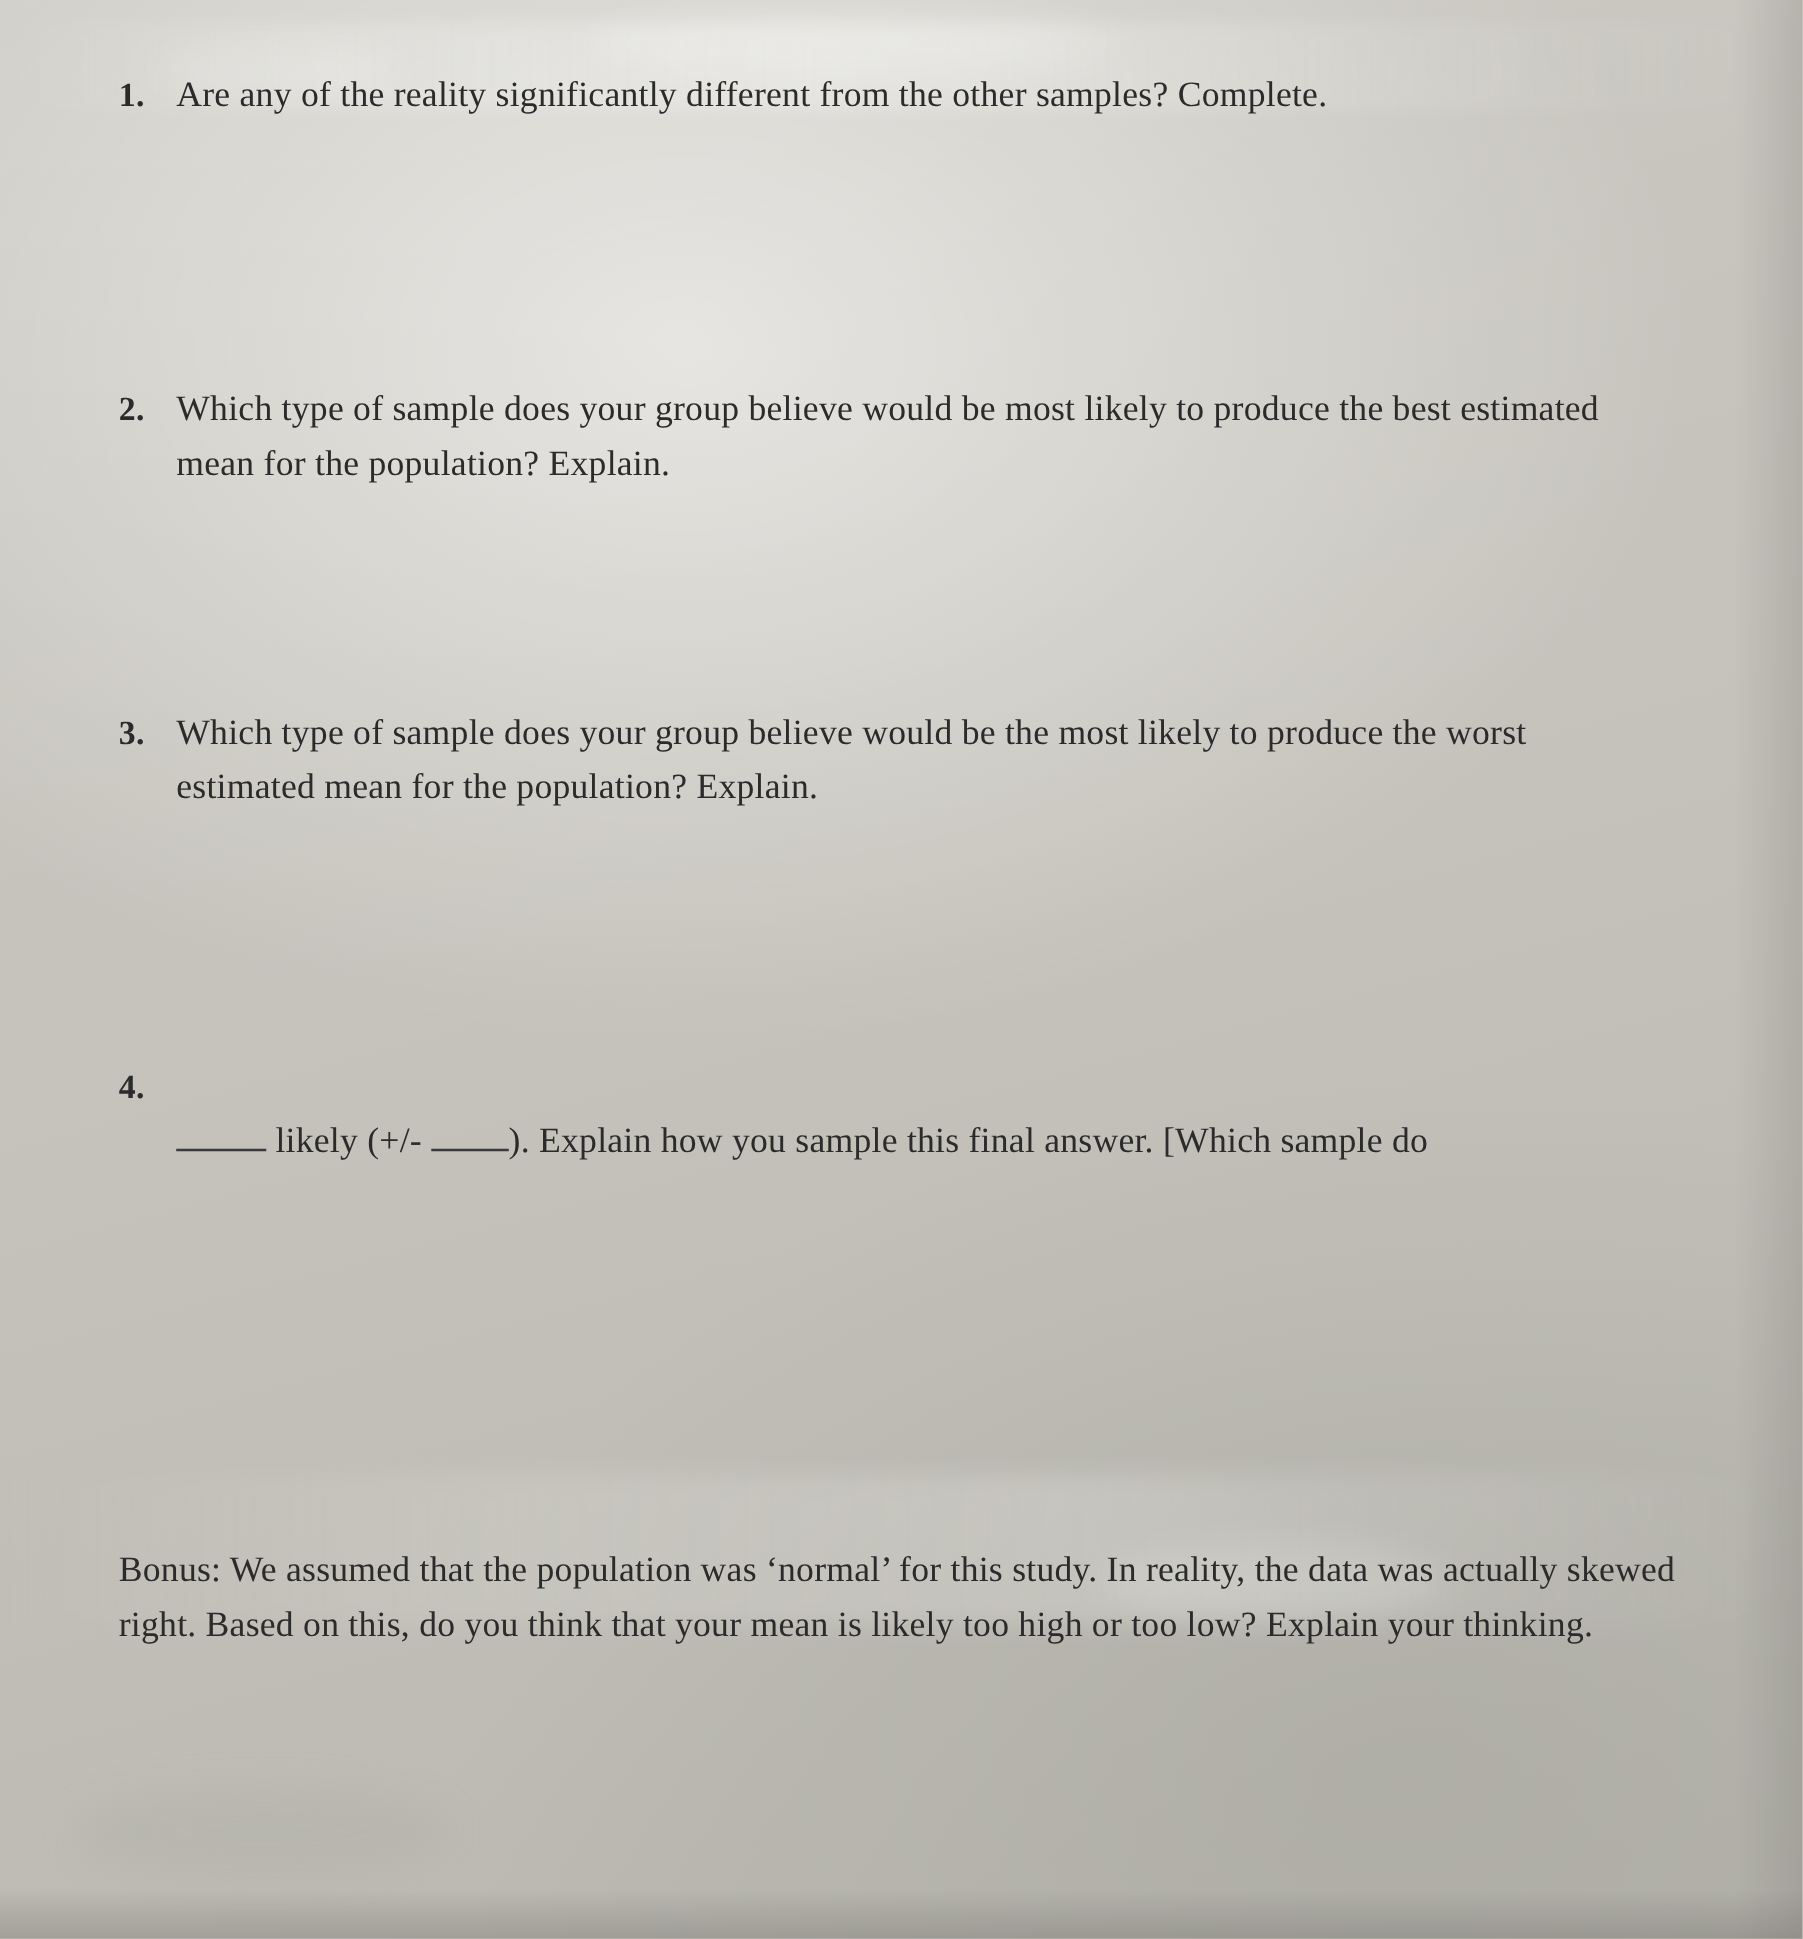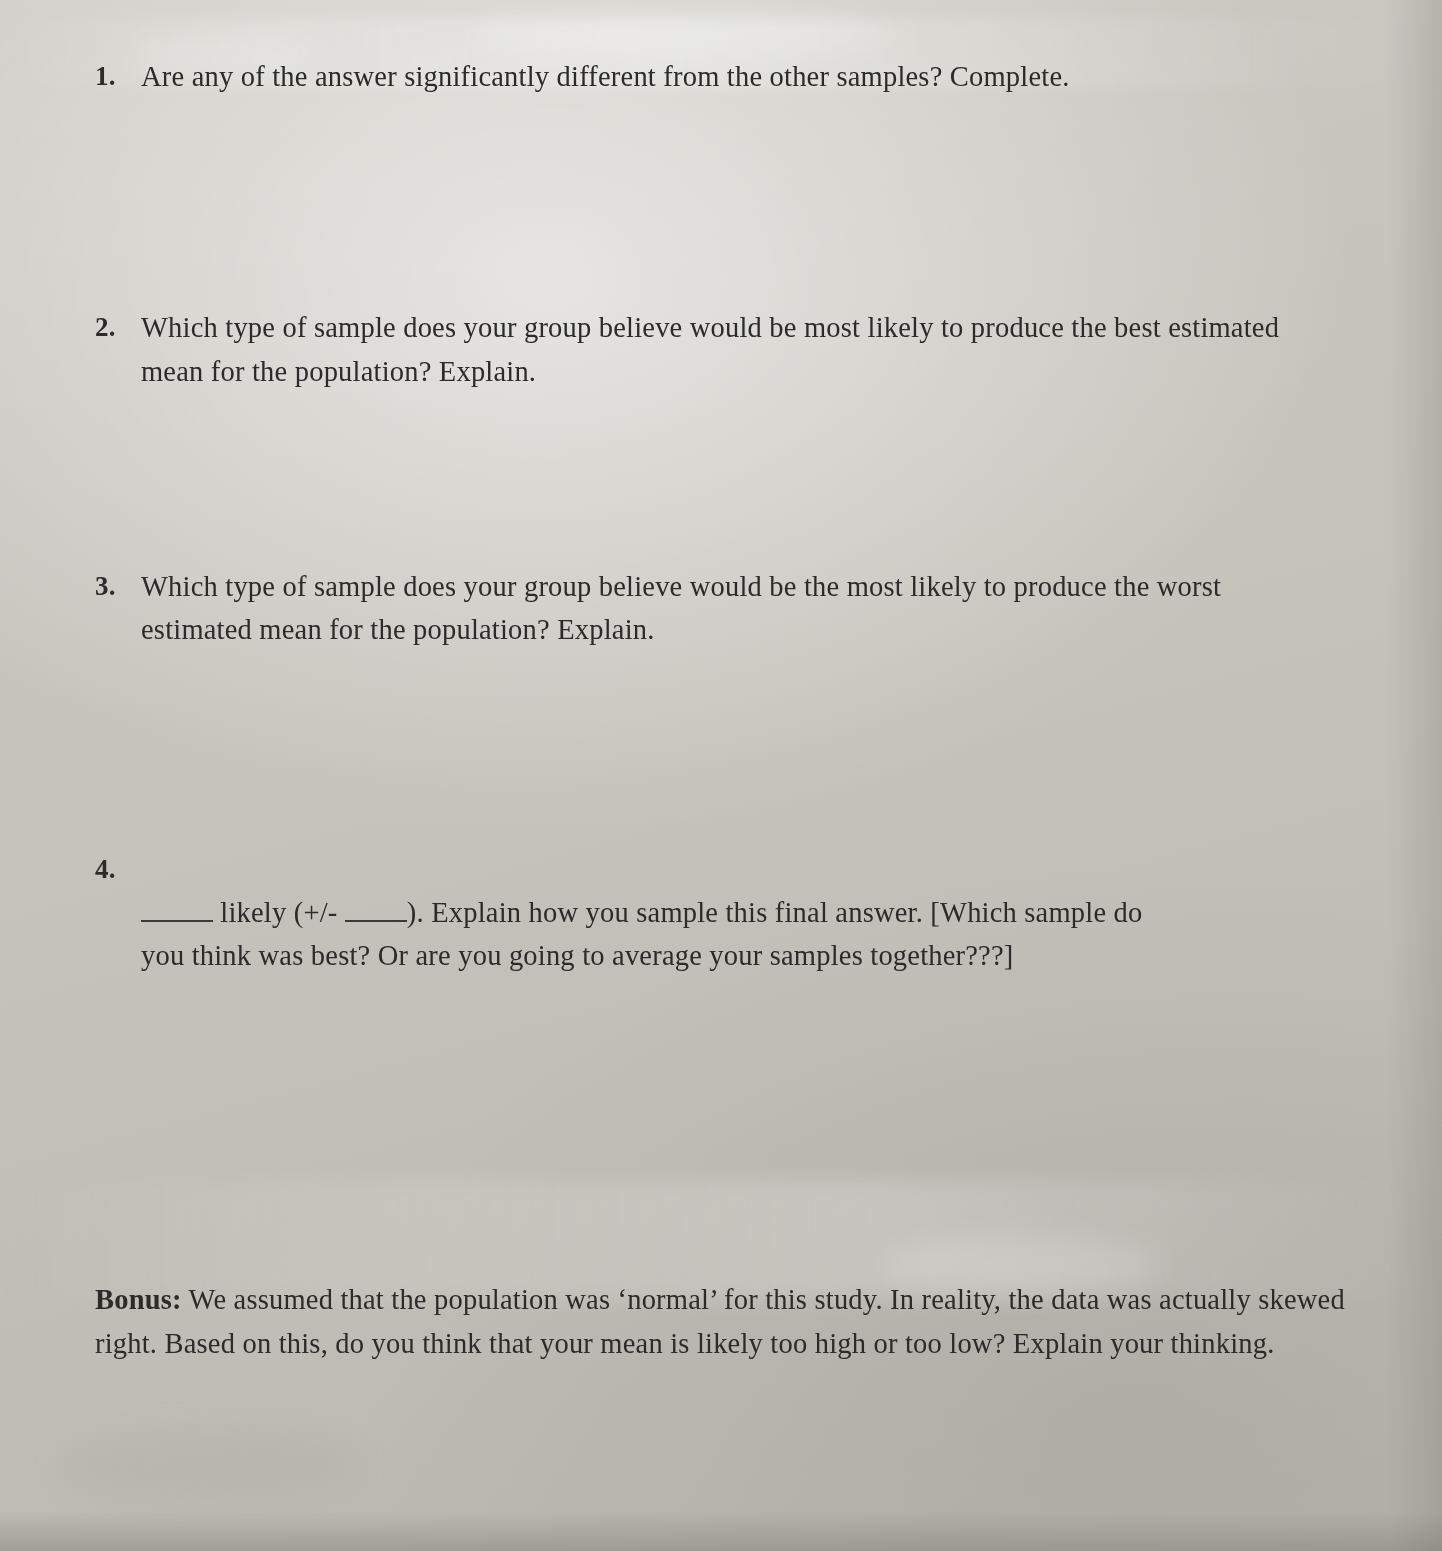--- a/index.html
+++ b/index.html
@@ -96,21 +96,21 @@
   .blank-lg { width: 72px; }
   .blank-sm { width: 62px; }
 
   .bonus {
     font-size: 28.5px;
     line-height: 1.55;
     letter-spacing: 0.2px;
     max-width: 1270px;
   }
   .bonus b {
-    font-weight: bold;
+    font-weight: normal;
   }
 
   
   .sp-1 { height: 208px; }
   .sp-2 { height: 172px; }
   .sp-3 { height: 196px; }
   .sp-4 { height: 300px; }
 
   
   .blotch {
@@ -134,21 +134,21 @@
   <div class="blotch b1"></div>
   <div class="blotch b2"></div>
   <div class="blotch b3"></div>
   <div class="blotch b4"></div>
 
   <div class="content">
 
     <div class="qblock">
       <div class="qnum">1.</div>
       <div class="qtext">
-        <span>Are any of the answer </span><span class="u">significantly different</span><span> from the other samples? Complete.</span>
+        <span>Are any of the reality </span><span class="u">significantly different</span><span> from the other samples? Complete.</span>
       </div>
     </div>
 
     <div class="sp-1"></div>
 
     <div class="qblock">
       <div class="qnum">2.</div>
       <div class="qtext">Which type of sample does your group believe would be most likely to produce the best estimated mean for the population? Explain.</div>
     </div>
 
@@ -159,21 +159,20 @@
       <div class="qtext">Which type of sample does your group believe would be the most likely to produce the worst estimated mean for the population? Explain.</div>
     </div>
 
     <div class="sp-3"></div>
 
     <div class="qblock">
       <div class="qnum">4.</div>
       <div class="qtext">
         <br>
         <span class="blank blank-lg"></span><span> likely (+/- </span><span class="blank blank-sm"></span><span>). Explain how you sample this final answer. [Which sample do</span><br>
-        <span>you think was best? Or are you going to average your samples together???]</span>
       </div>
     </div>
 
     <div class="sp-4"></div>
 
     <div class="bonus">
       <b>Bonus:</b><span> We assumed that the population was ‘normal’ for this study. In reality, the data was actually skewed right. Based on this, do you think that your mean is likely too high or too low? Explain your thinking.</span>
     </div>
 
   </div>

